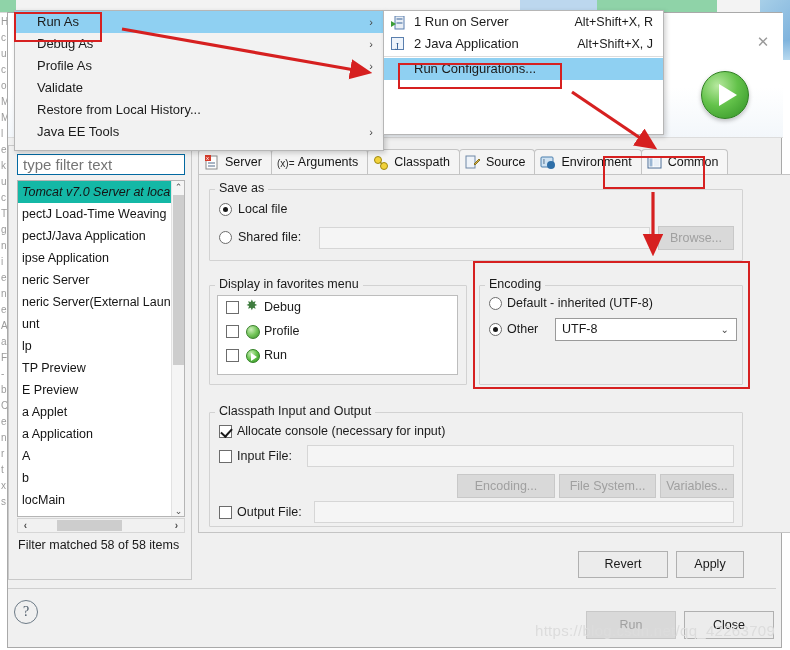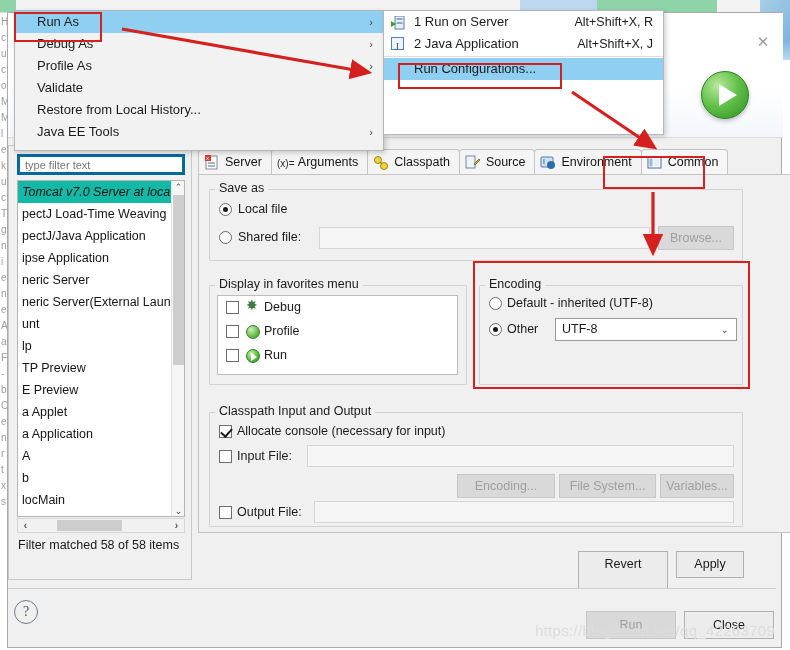--- a/index.html
+++ b/index.html
@@ -125,21 +125,21 @@
     border-top:11px solid transparent; border-bottom:11px solid transparent;
   }
 
   
   .leftpane {
     position:absolute; left:8px; top:145px; width:184px; height:435px;
     background:#f0f0f0; border:1px solid #c9c9c9;
   }
   .filter-input {
     position:absolute; left:8px; top:8px; width:168px; height:21px;
-    background:#fff; border:3px solid #0369a1; font-size:11px;
+    background:#fff; border:1px solid #0369a1; font-size:15px;
     padding-left:5px; color:#707070; line-height:19px;
   }
   .tree {
     position:absolute; left:8px; top:34px; width:168px; height:337px;
     background:#ffffff; border:1px solid #b5b5b5; overflow:hidden;
   }
   .tree-list { position:absolute; left:0; top:0; width:155px; }
   .tree-item {
     height:22px; line-height:22px; font-size:12.5px; white-space:nowrap;
     padding-left:4px; color:#141414; overflow:hidden;
@@ -496,21 +496,21 @@
 
       <div class="content-vscroll">
         <div class="cvs-up">⌃</div>
         <div class="cvs-thumb"></div>
         <div class="cvs-dn">⌄</div>
       </div>
     </div>
   </div>
 
   <div class="applybar">
-    <div class="btn plain" style="left:380px; top:6px; width:90px; height:38px; line-height:25px;">Revert</div>
+    <div class="btn plain" style="left:380px; top:6px; width:90px; height:27px; line-height:25px;">Revert</div>
     <div class="btn plain" style="left:478px; top:6px; width:68px; height:27px; line-height:25px;">Apply</div>
   </div>
 
   <div class="bottombar">
     <div class="btn disabled" style="left:578px; top:22px; width:90px; height:28px; line-height:26px;">Run</div>
     <div class="btn plain" style="left:676px; top:22px; width:90px; height:28px; line-height:26px;">Close</div>
   </div>
 
   <div class="watermark">https://blog.csdn.net/qq_42263709</div>
 

